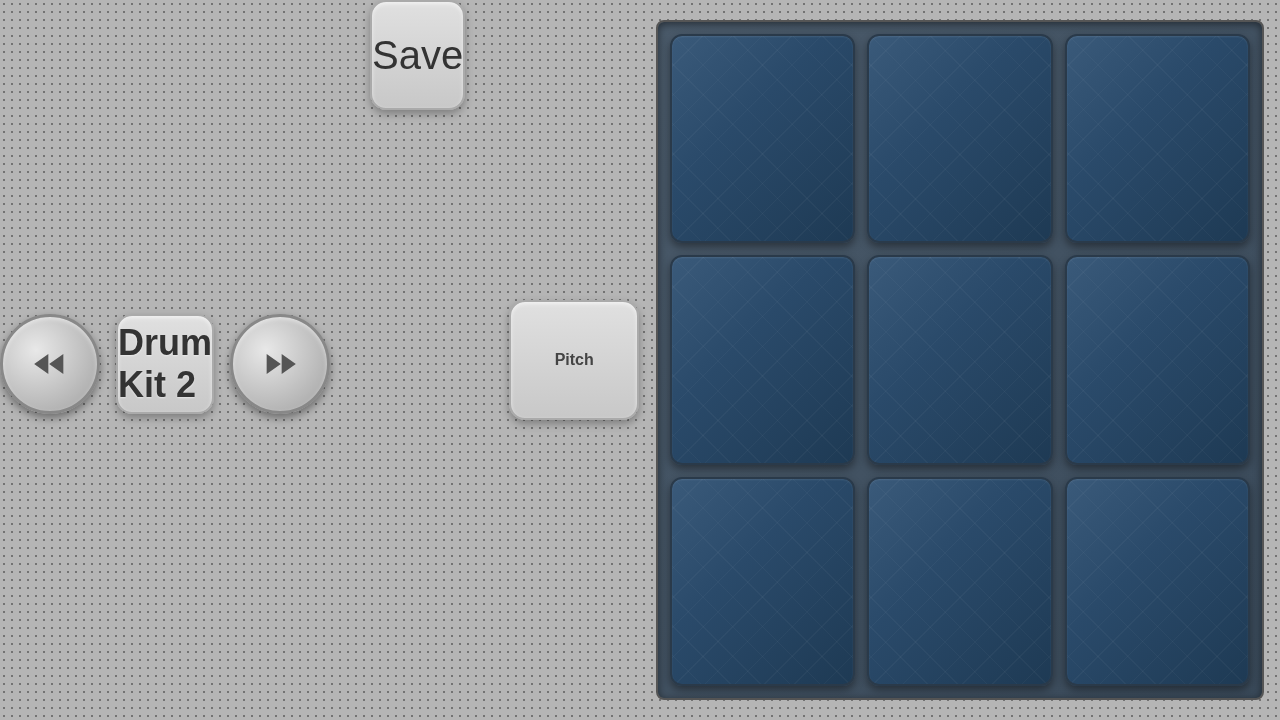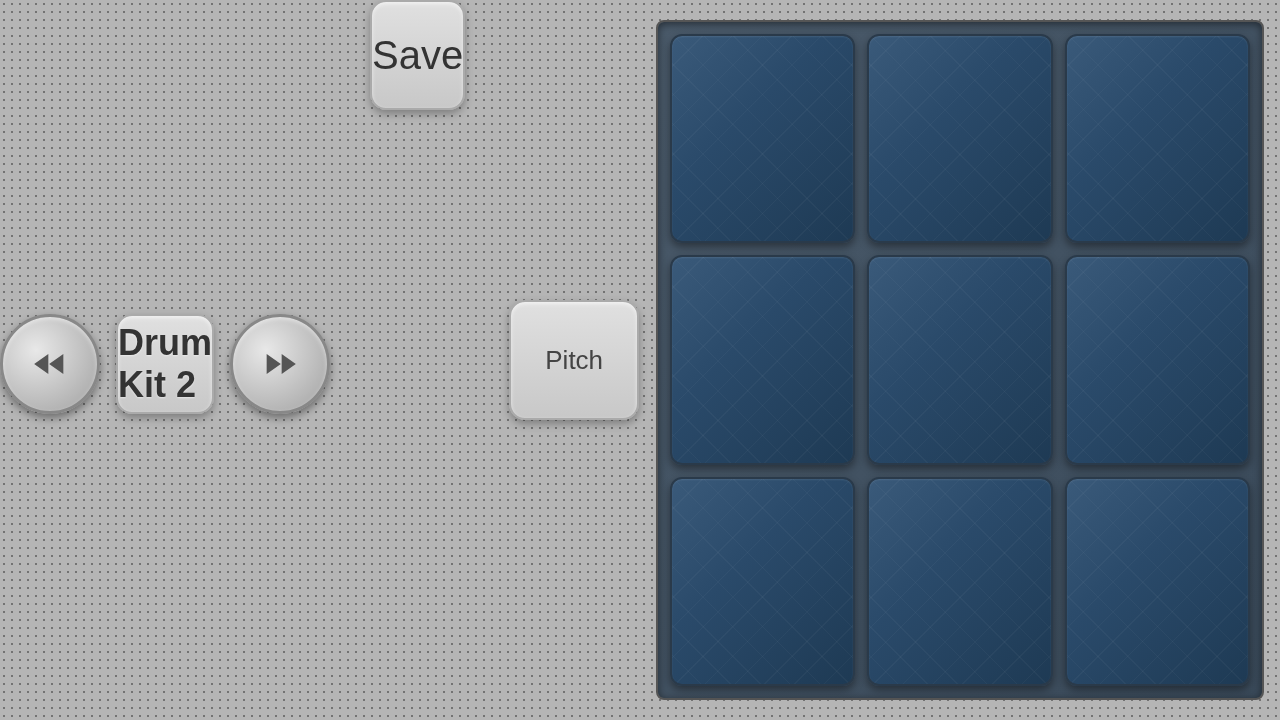--- a/index.html
+++ b/index.html
@@ -138,23 +138,24 @@
       width: 130px;
       height: 120px;
       background: linear-gradient(to bottom, #e0e0e0, #c8c8c8);
       border-radius: 16px;
       border: 2px solid #aaa;
       box-shadow: 0 4px 8px rgba(0,0,0,0.3), inset 0 2px 4px rgba(255,255,255,0.6);
       display: flex;
       align-items: center;
       justify-content: center;
       cursor: pointer;
-      font-size: 26px;
+      font-size: 16px;
       color: #444;
       flex-shrink: 0;
+      font-weight: bold;
     }
 
     .pitch-slider-container {
       flex: 1;
       height: 60px;
       display: flex;
       align-items: center;
       position: relative;
     }
 

